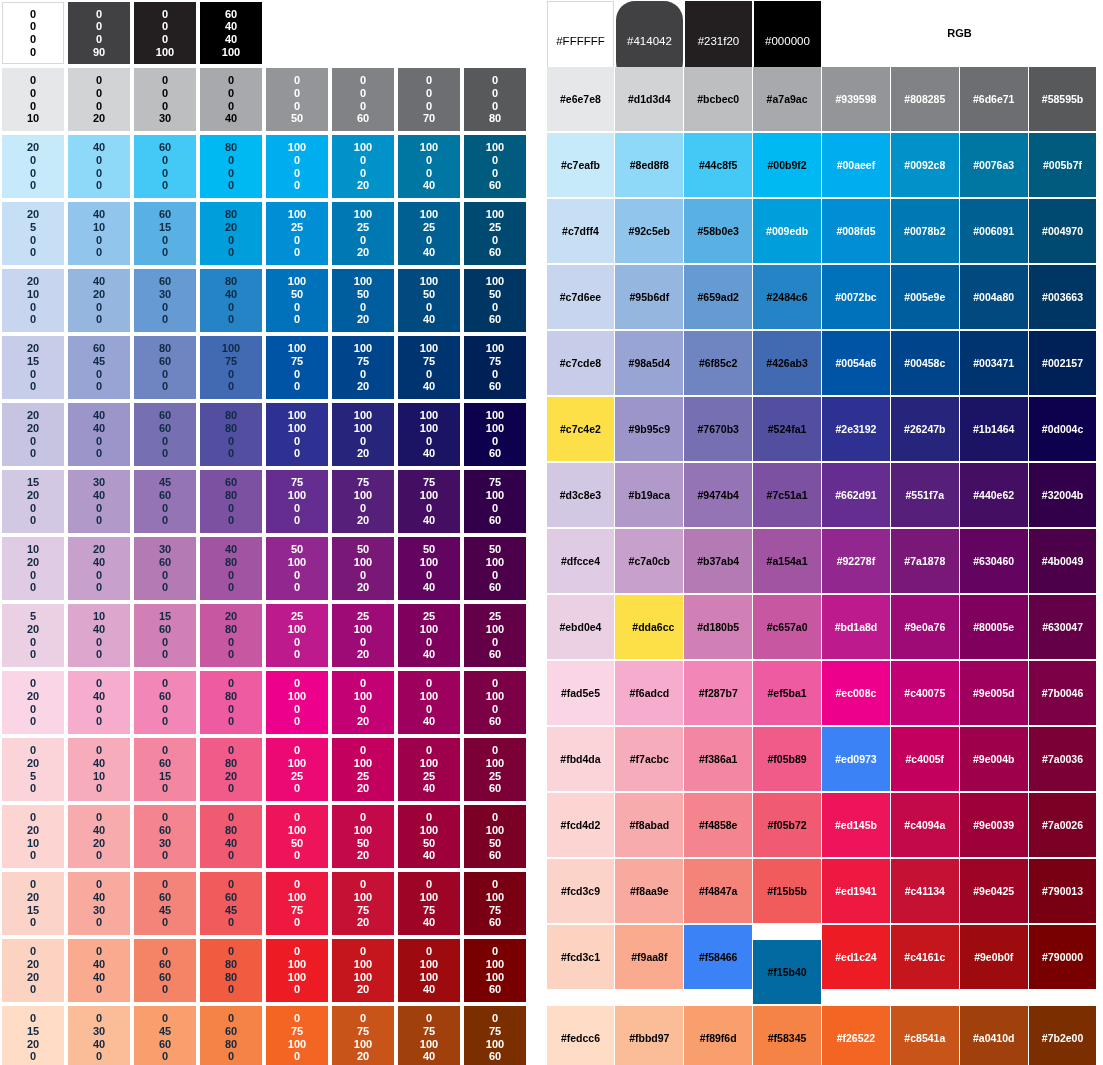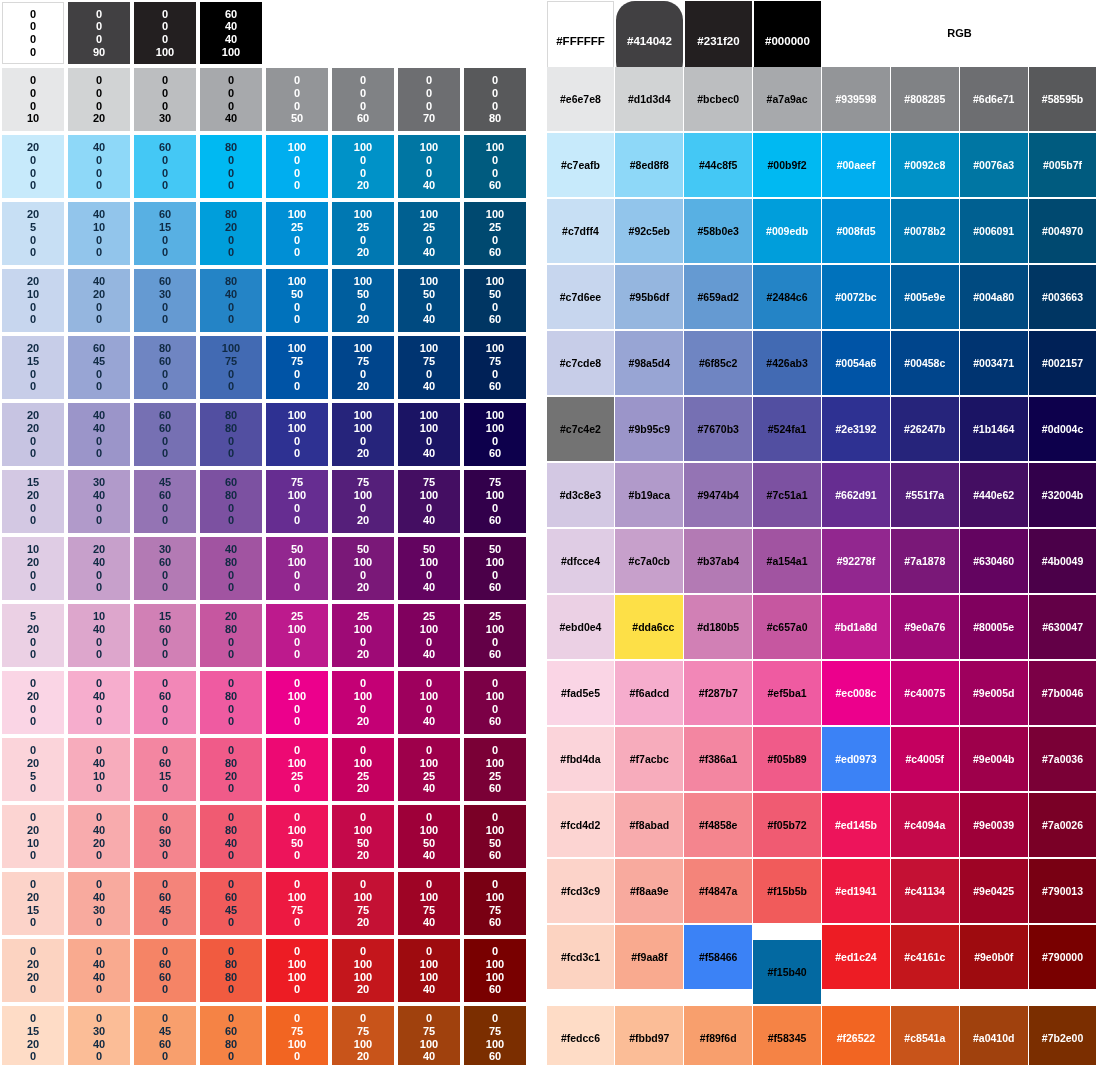--- a/index.html
+++ b/index.html
@@ -44,21 +44,21 @@
   
   .rgb-cell{
     width:67.8px;height:64px;margin:1px 0.6px;
     display:flex;align-items:center;justify-content:center;
     font-size:10.5px;font-weight:bold;
     box-sizing:border-box;
   }
   .rgb-hdr-chip{
     width:67.8px;height:80px;margin:1px 0.6px;
     display:flex;align-items:center;justify-content:center;
-    font-size:11.5px;font-weight:bold;
+    font-size:11.5px;font-weight:normal;
     box-sizing:border-box;
   }
   .rgb-hdr-title{
     flex:1;display:flex;align-items:center;justify-content:center;
     font-size:11px;font-weight:bold;color:#000;
   }
   .white-chip{border:1px solid #d8d8d8;box-sizing:border-box;}
 </style>
 </head>
 <body>
@@ -991,21 +991,21 @@
             <span>#00458c</span>
           </div>
           <div class="rgb-cell" style="background: rgb(0, 52, 113); color: rgb(255, 255, 255);">
             <span>#003471</span>
           </div>
           <div class="rgb-cell" style="background: rgb(0, 33, 87); color: rgb(255, 255, 255);">
             <span>#002157</span>
           </div>
         </div>
         <div class="row">
-          <div class="rgb-cell" style="background: #737373; color: rgb(0, 0, 0);">
+          <div class="rgb-cell" style="background: #fde047; color: rgb(0, 0, 0);">
             <span>#c7c4e2</span>
           </div>
           <div class="rgb-cell" style="background: rgb(155, 149, 201); color: rgb(0, 0, 0);">
             <span>#9b95c9</span>
           </div>
           <div class="rgb-cell" style="background: rgb(118, 112, 179); color: rgb(0, 0, 0);">
             <span>#7670b3</span>
           </div>
           <div class="rgb-cell" style="background: rgb(82, 79, 161); color: rgb(0, 0, 0);">
             <span>#524fa1</span>

